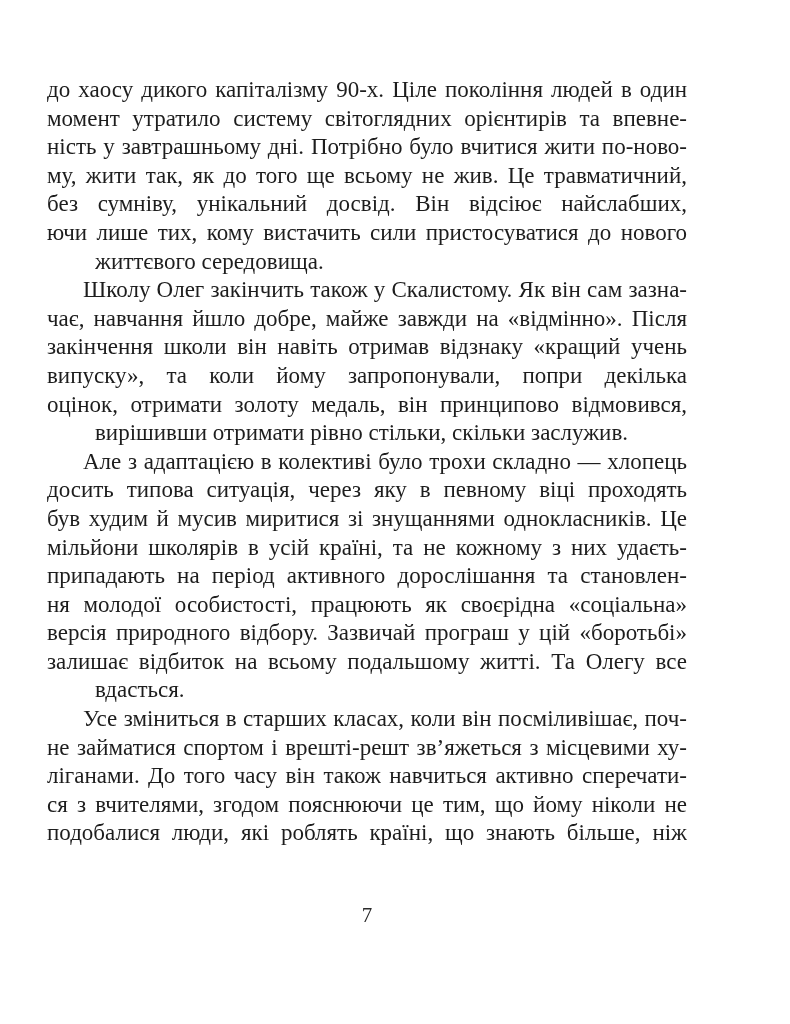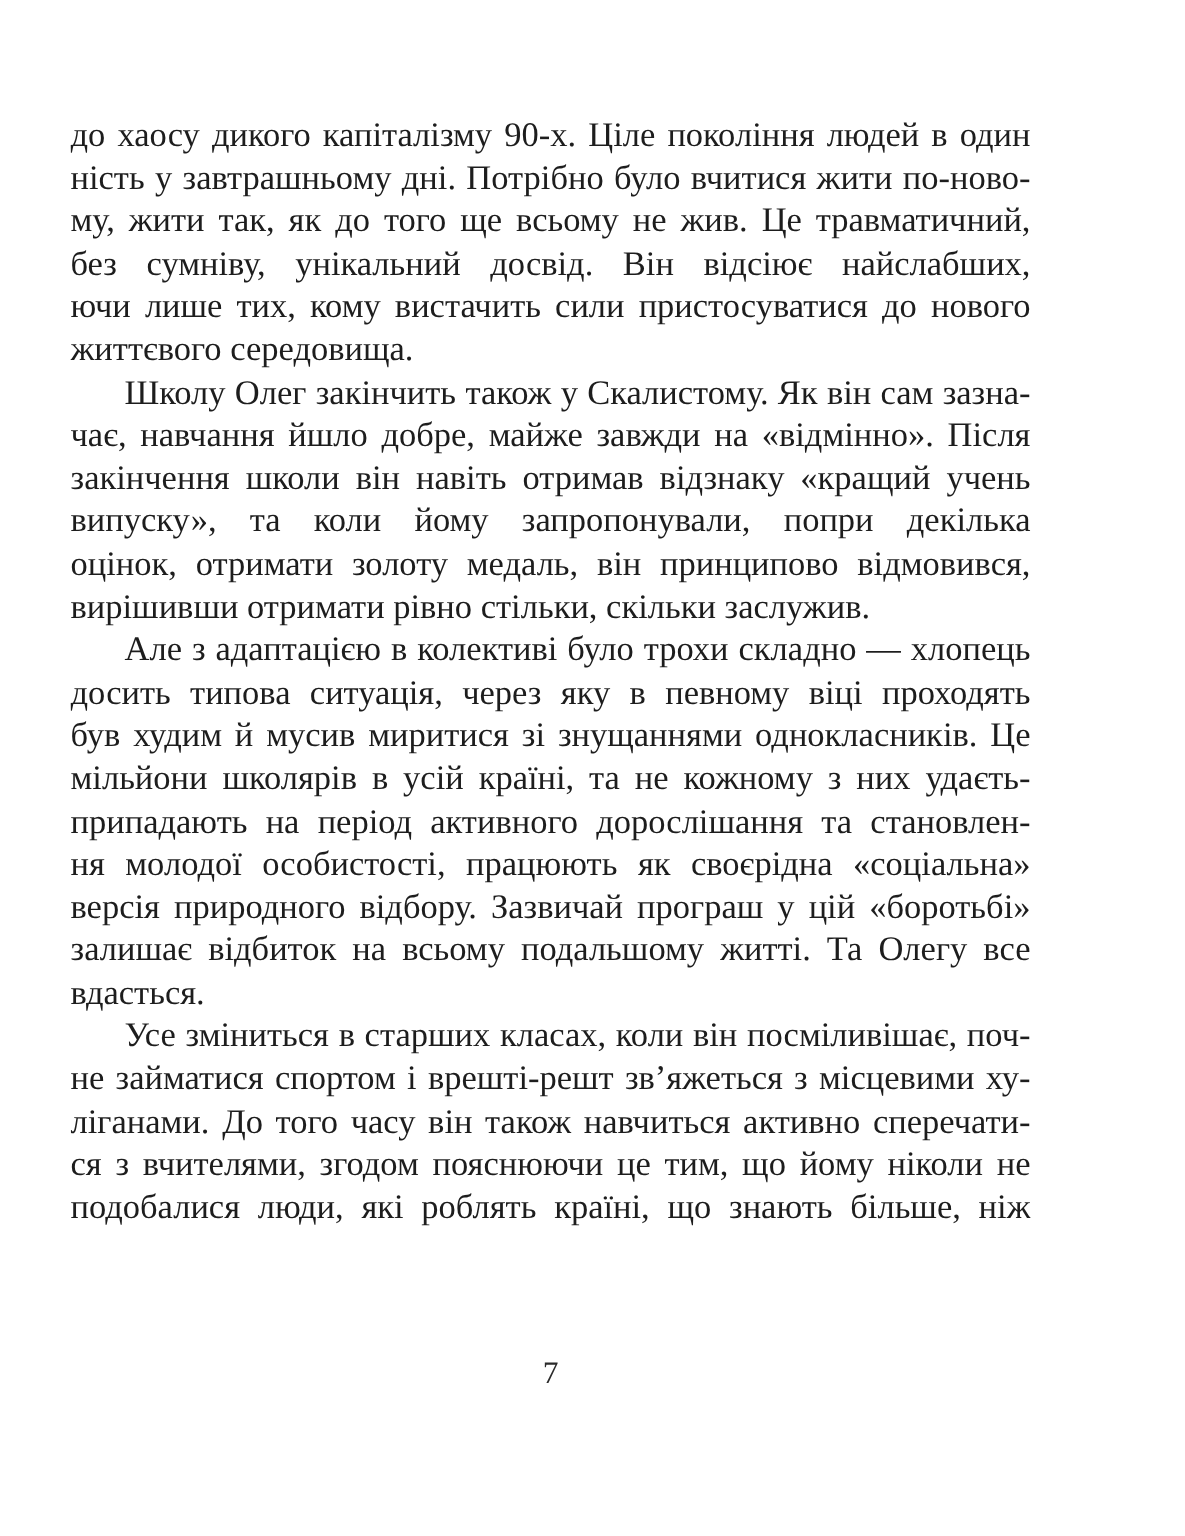--- a/index.html
+++ b/index.html
@@ -29,20 +29,21 @@
     padding: 0;
   }
   .line {
     height: 28.6px;
     overflow: hidden;
     text-align: justify;
     text-align-last: justify;
   }
   .line.last {
     text-align-last: left;
+    margin-left: 48px;
   }
   .line.indent {
     text-indent: 36px;
   }
   .page-number {
     position: absolute;
     left: 47px;
     top: 901px;
     width: 640px;
     text-align: center;
@@ -51,20 +52,21 @@
     line-height: 28px;
   }
 </style>
 </head>
 <body>
 
 <div class="page">
   <div class="text-block">
       <div class="paragraph">
         <div class="line">до хаосу дикого капіталізму 90-х. Ціле покоління людей в один</div>
+        <div class="line">момент утратило систему світоглядних орієнтирів та впевне-</div>
         <div class="line">ність у завтрашньому дні. Потрібно було вчитися жити по-ново-</div>
         <div class="line">му, жити так, як до того ще всьому не жив. Це травматичний, але,</div>
         <div class="line">без сумніву, унікальний досвід. Він відсіює найслабших, залиша-</div>
         <div class="line">ючи лише тих, кому вистачить сили пристосуватися до нового</div>
         <div class="line last">життєвого середовища.</div>
       </div>
       <div class="paragraph">
         <div class="line indent">Школу Олег закінчить також у Скалистому. Як він сам зазна-</div>
         <div class="line">чає, навчання йшло добре, майже завжди на «відмінно». Після</div>
         <div class="line">закінчення школи він навіть отримав відзнаку «кращий учень</div>

